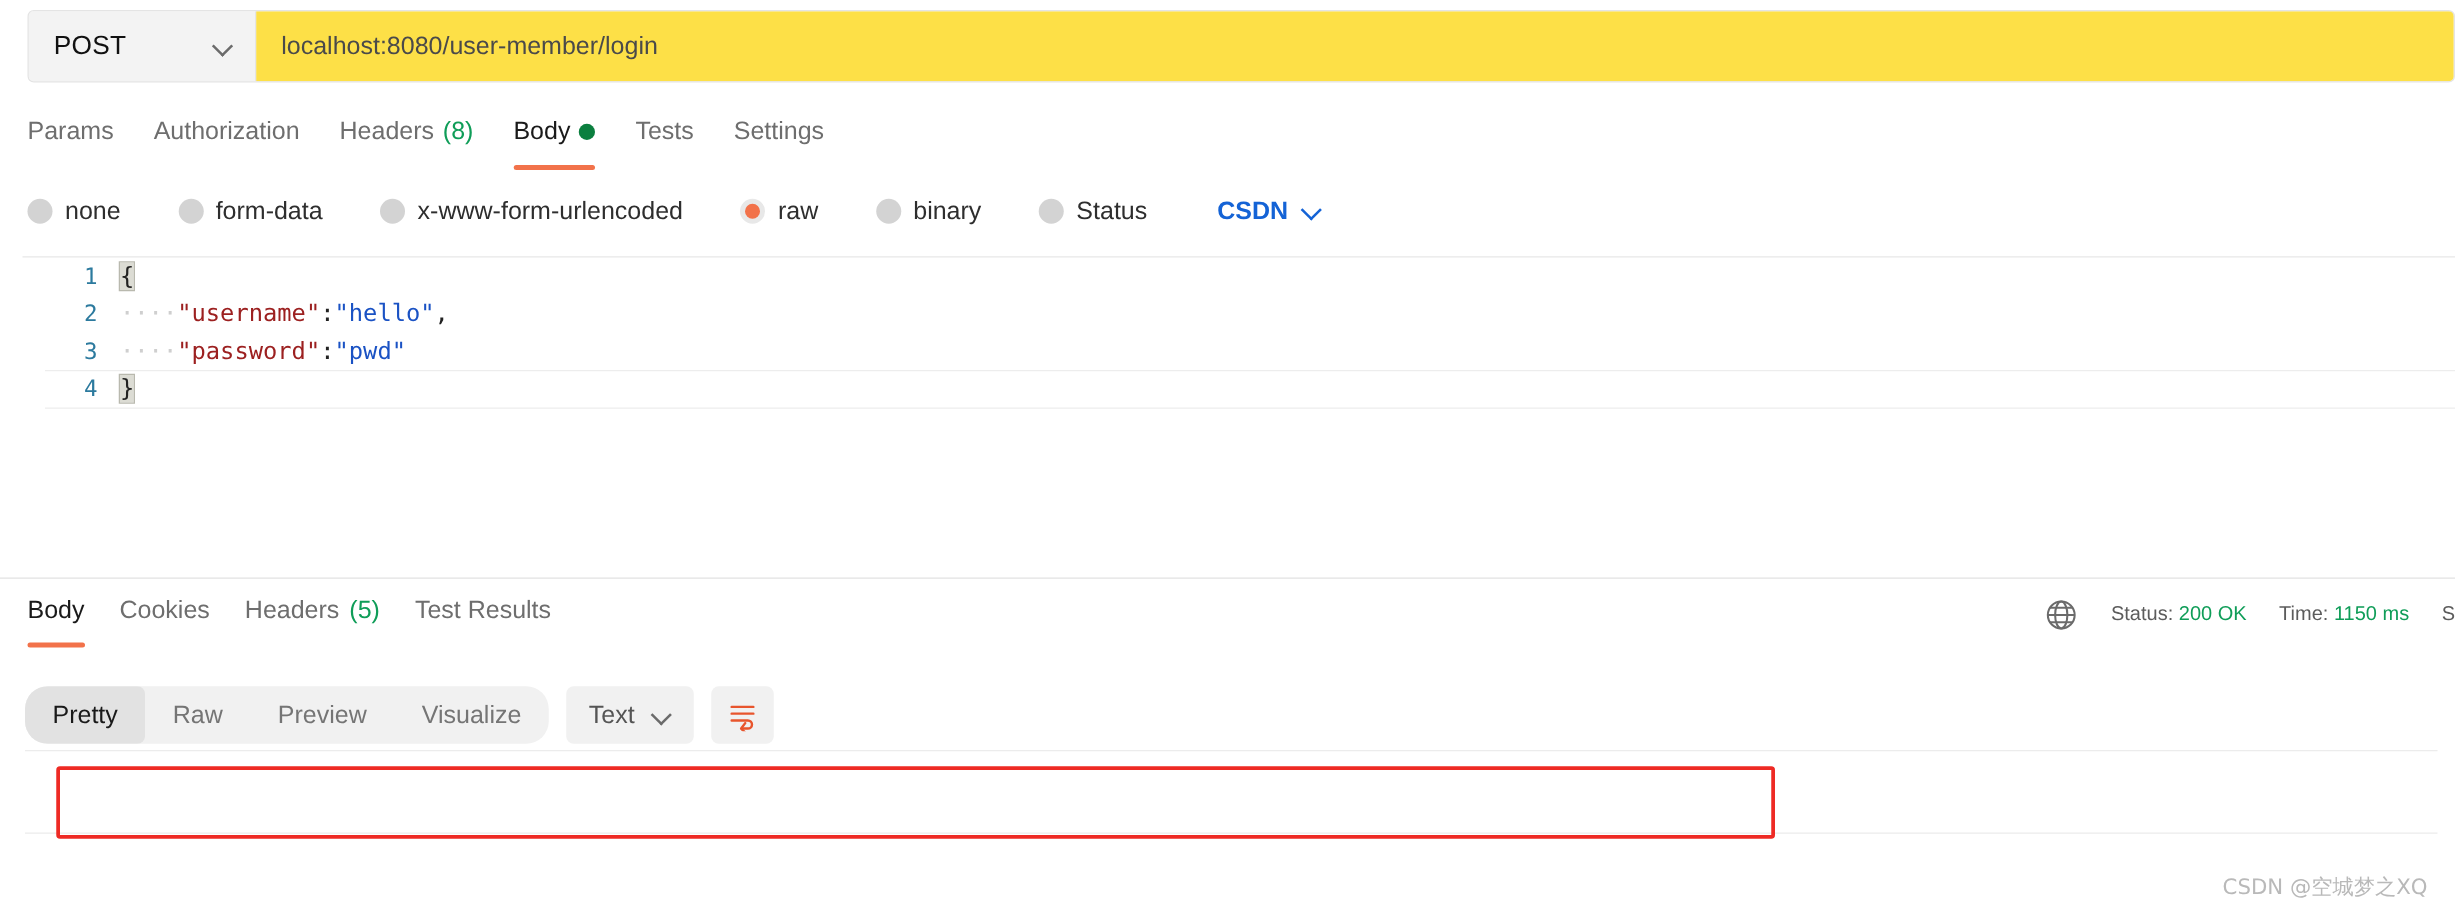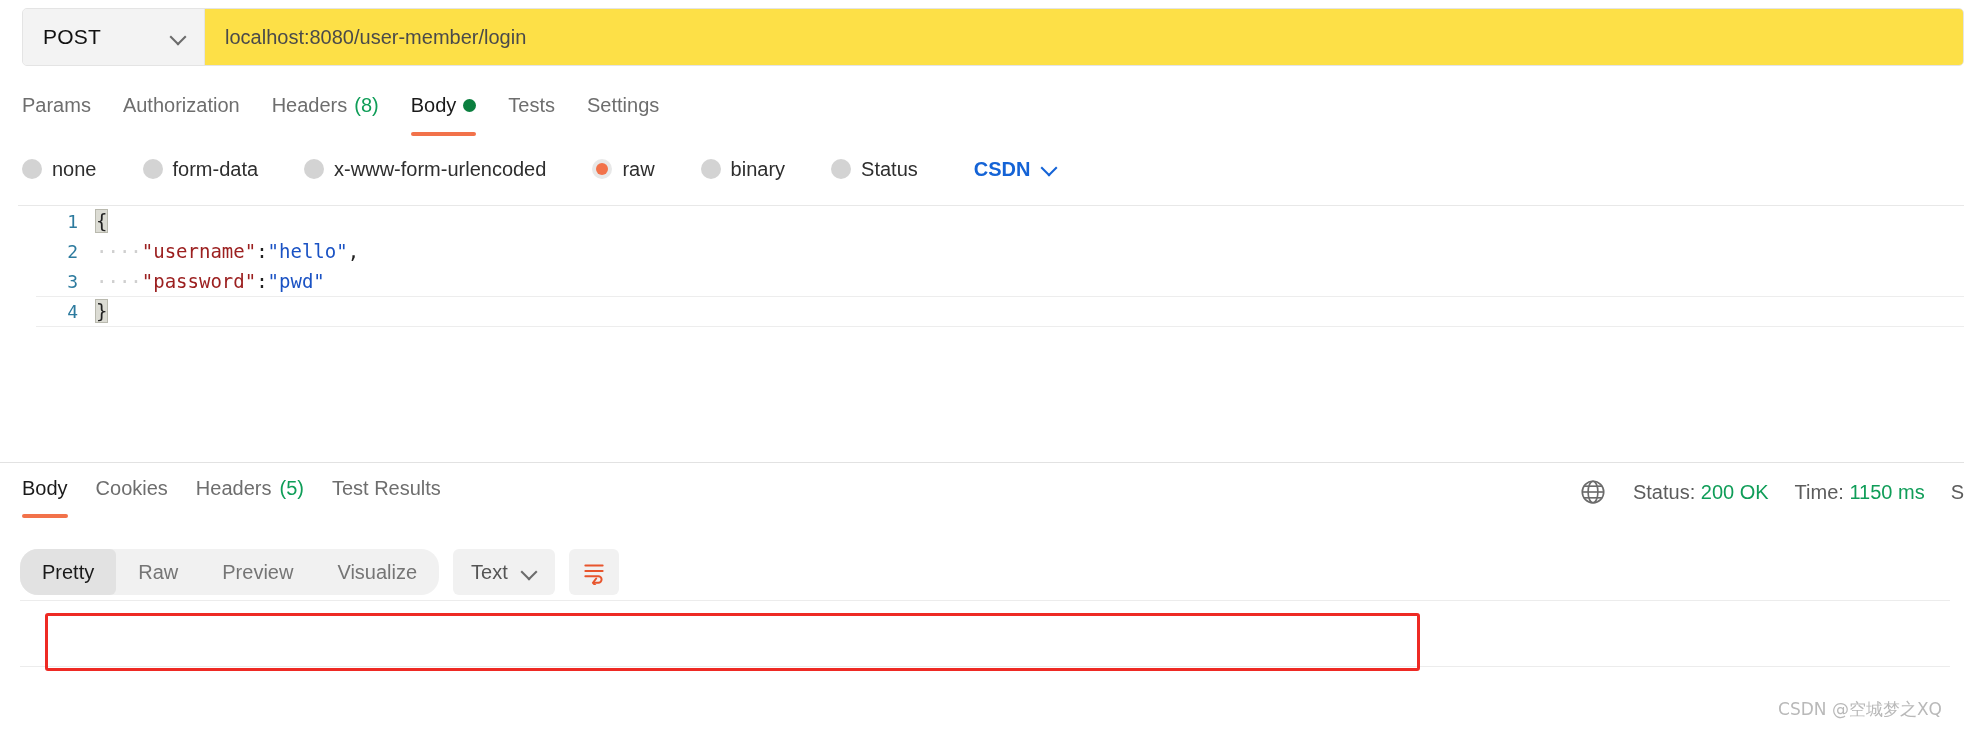--- a/index.html
+++ b/index.html
@@ -129,21 +129,21 @@
   .rtab.active::after {
     content:""; position:absolute; left: 0; right: 14px; bottom: 0;
     height: 4px; background: #f2724a; border-radius: 2px;
   }
   .rtab .count { color: #0f9d58; }
 
   
   .status-line {
     position: absolute; right: 0px; top: 478px;
     display: flex; align-items: center; gap: 26px;
-    font-size: 20px; color: #5c5c5c; white-space: nowrap;
+    font-size: 16px; color: #5c5c5c; white-space: nowrap;
   }
   .globe { width: 28px; height: 28px; flex: none; }
   .stat-val { color: #0f9d58; }
 
   
   .resp-toolbar {
     position: absolute; left: 20px; top: 549px;
     display: flex; align-items: center; gap: 14px;
   }
   .seg {

